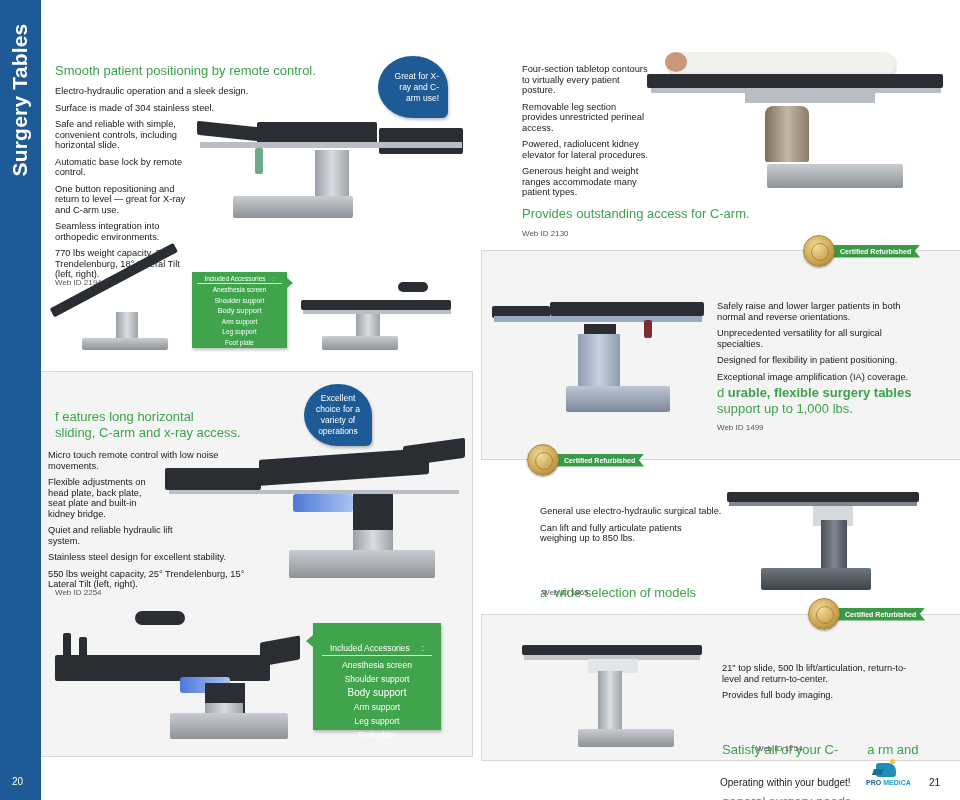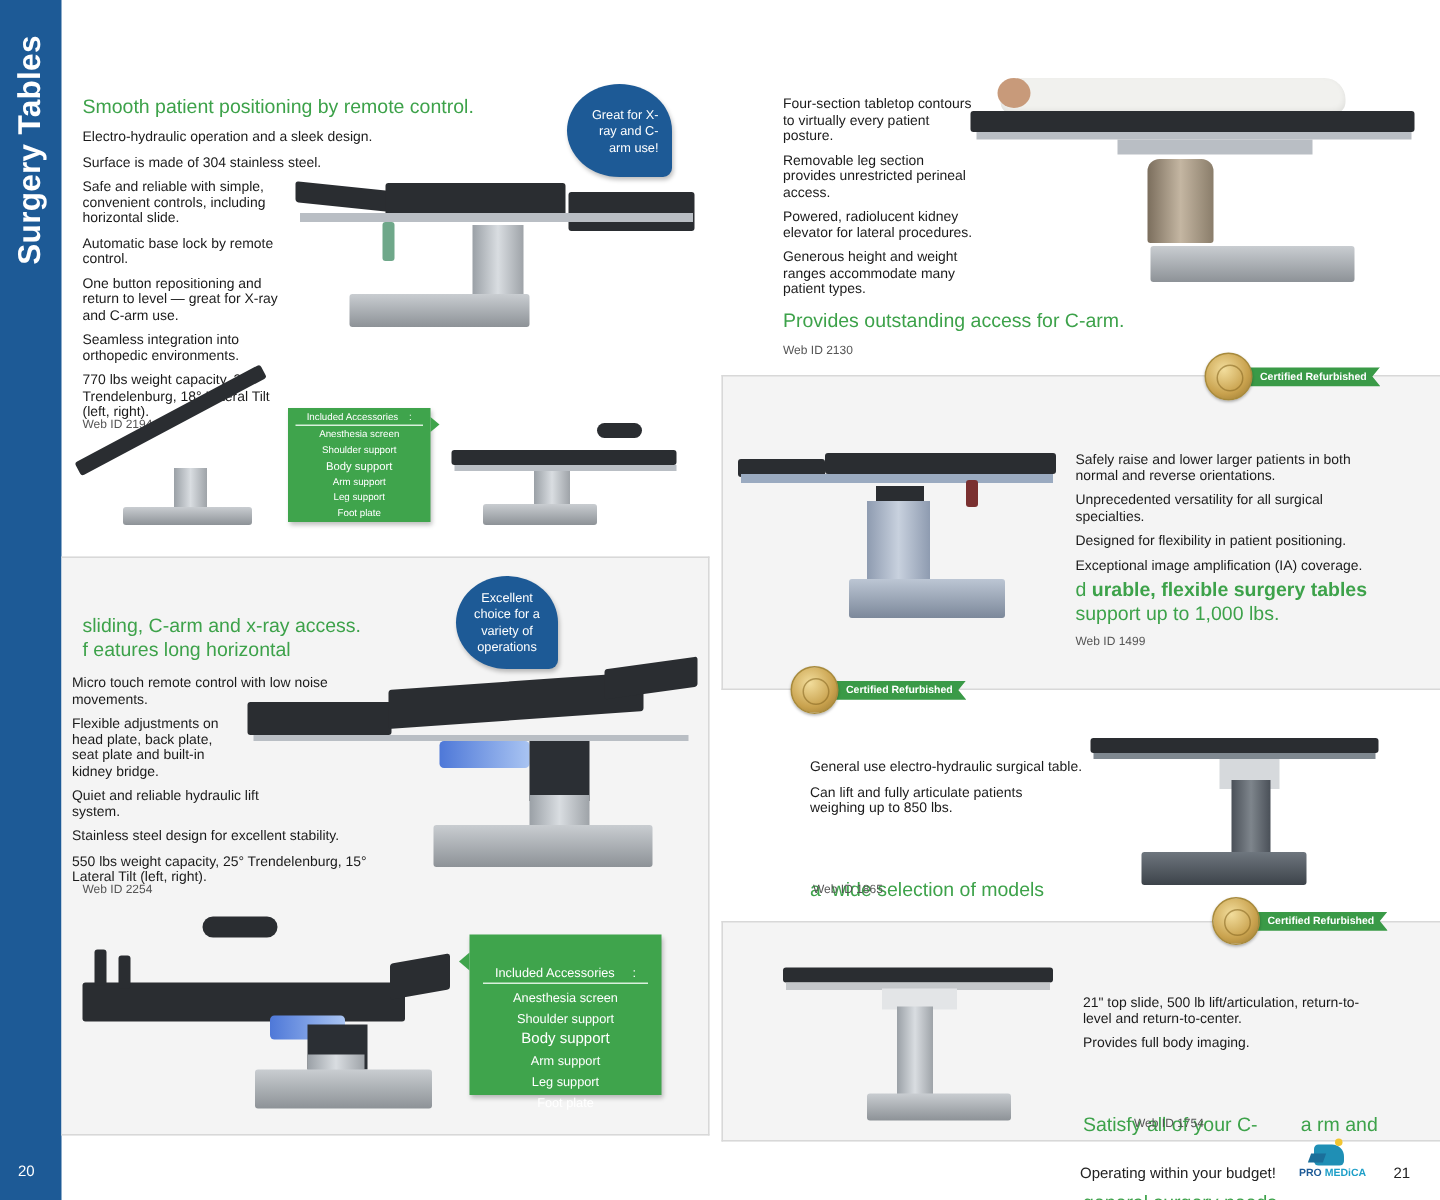--- a/index.html
+++ b/index.html
@@ -98,22 +98,22 @@
   <div class="frame" style="left:5px; top:30px; width:148px; height:4px;"></div>
   <div class="column" style="left:58px; top:34px; width:24px; height:24px;"></div>
   <div class="base" style="left:24px; top:56px; width:76px; height:14px;"></div>
 </div>
 
 <div class="abs panel-grey" style="left:41px; top:371px; width:432px; height:386px; border-left:none;"></div>
 <div class="abs bubble" style="left:304px; top:384px; width:68px; height:62px;align-items:center;">
   <span style="width:50px">Excellent choice for a variety of operations</span>
 </div>
 <div class="abs" style="left:55px; top:409px; width:220px;">
+  <div class="green-head">f eatures long horizontal</div>
   <div class="green-head">sliding, C-arm and x-ray access.</div>
-  <div class="green-head">f eatures long horizontal</div>
 </div>
 <div class="abs bullets" style="left:48px; top:450px; width:200px;">
   <p>Micro touch remote control with low noise movements.</p>
   <p style="width:110px">Flexible adjustments on head plate, back plate, seat plate and built-in kidney bridge.</p>
   <p style="width:135px">Quiet and reliable hydraulic lift system.</p>
   <p>Stainless steel design for excellent stability.</p>
   <p>550 lbs weight capacity, 25° Trendelenburg, 15° Lateral Tilt (left, right).</p>
 </div>
 <div class="abs webid" style="left:55px; top:588px;">Web ID 2254</div>
 

